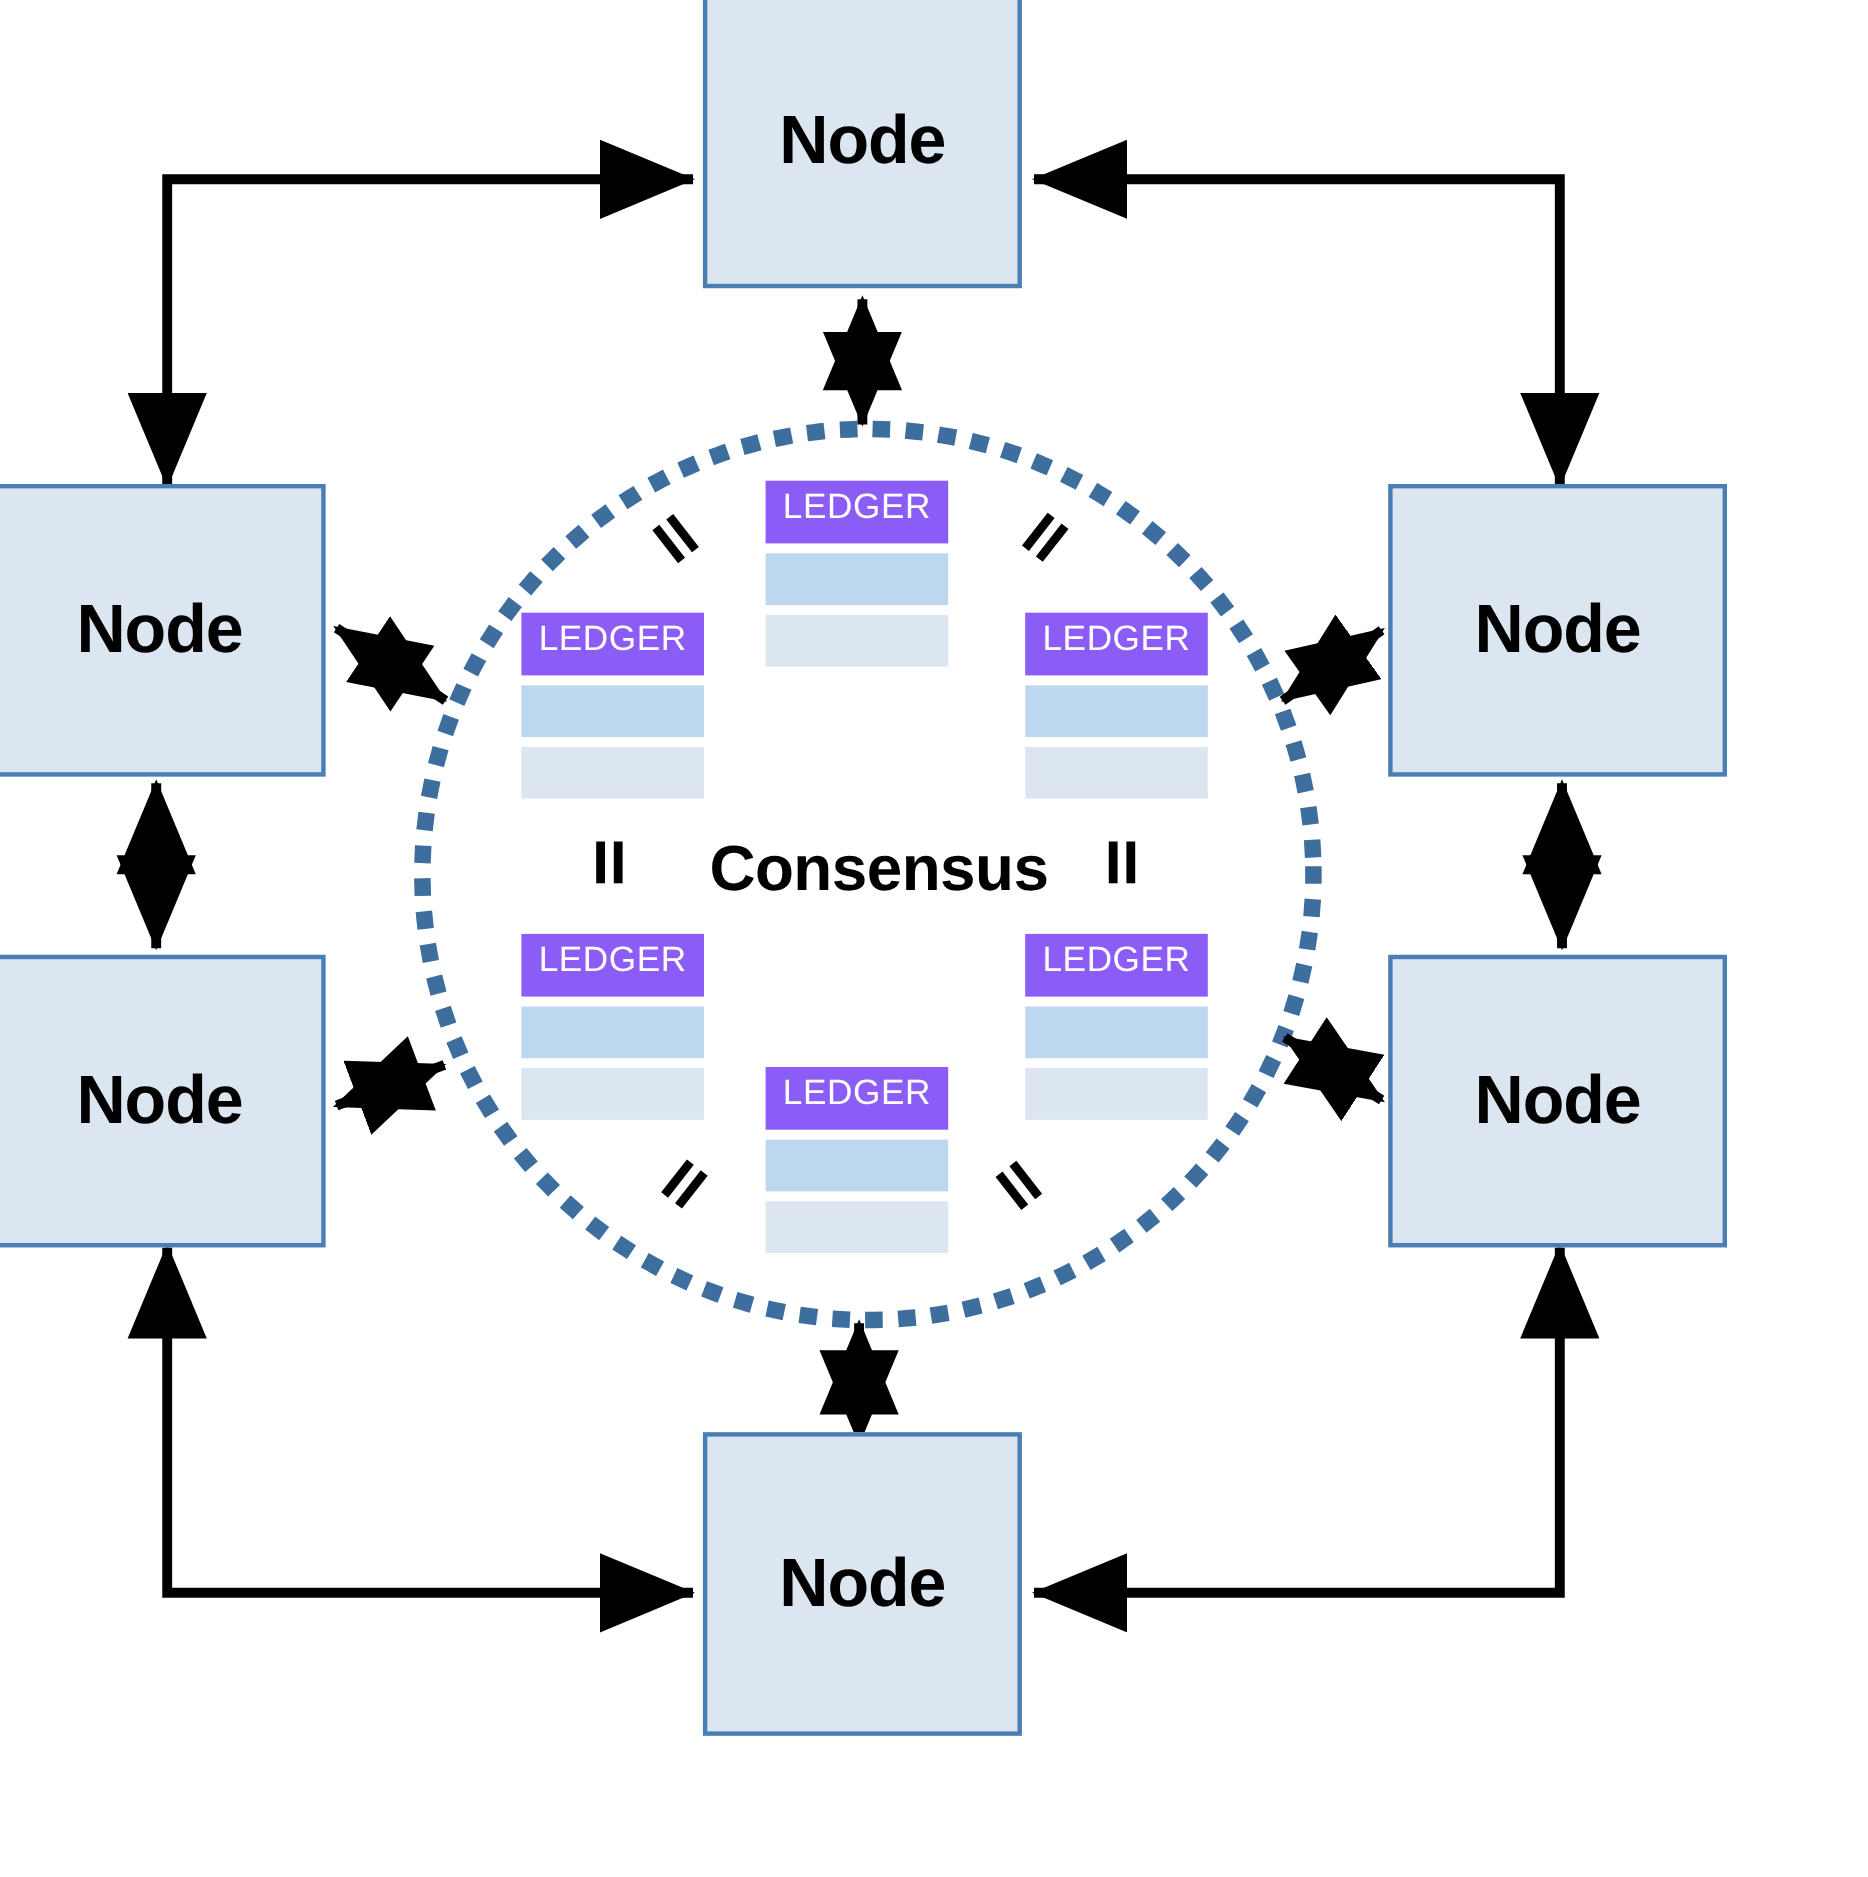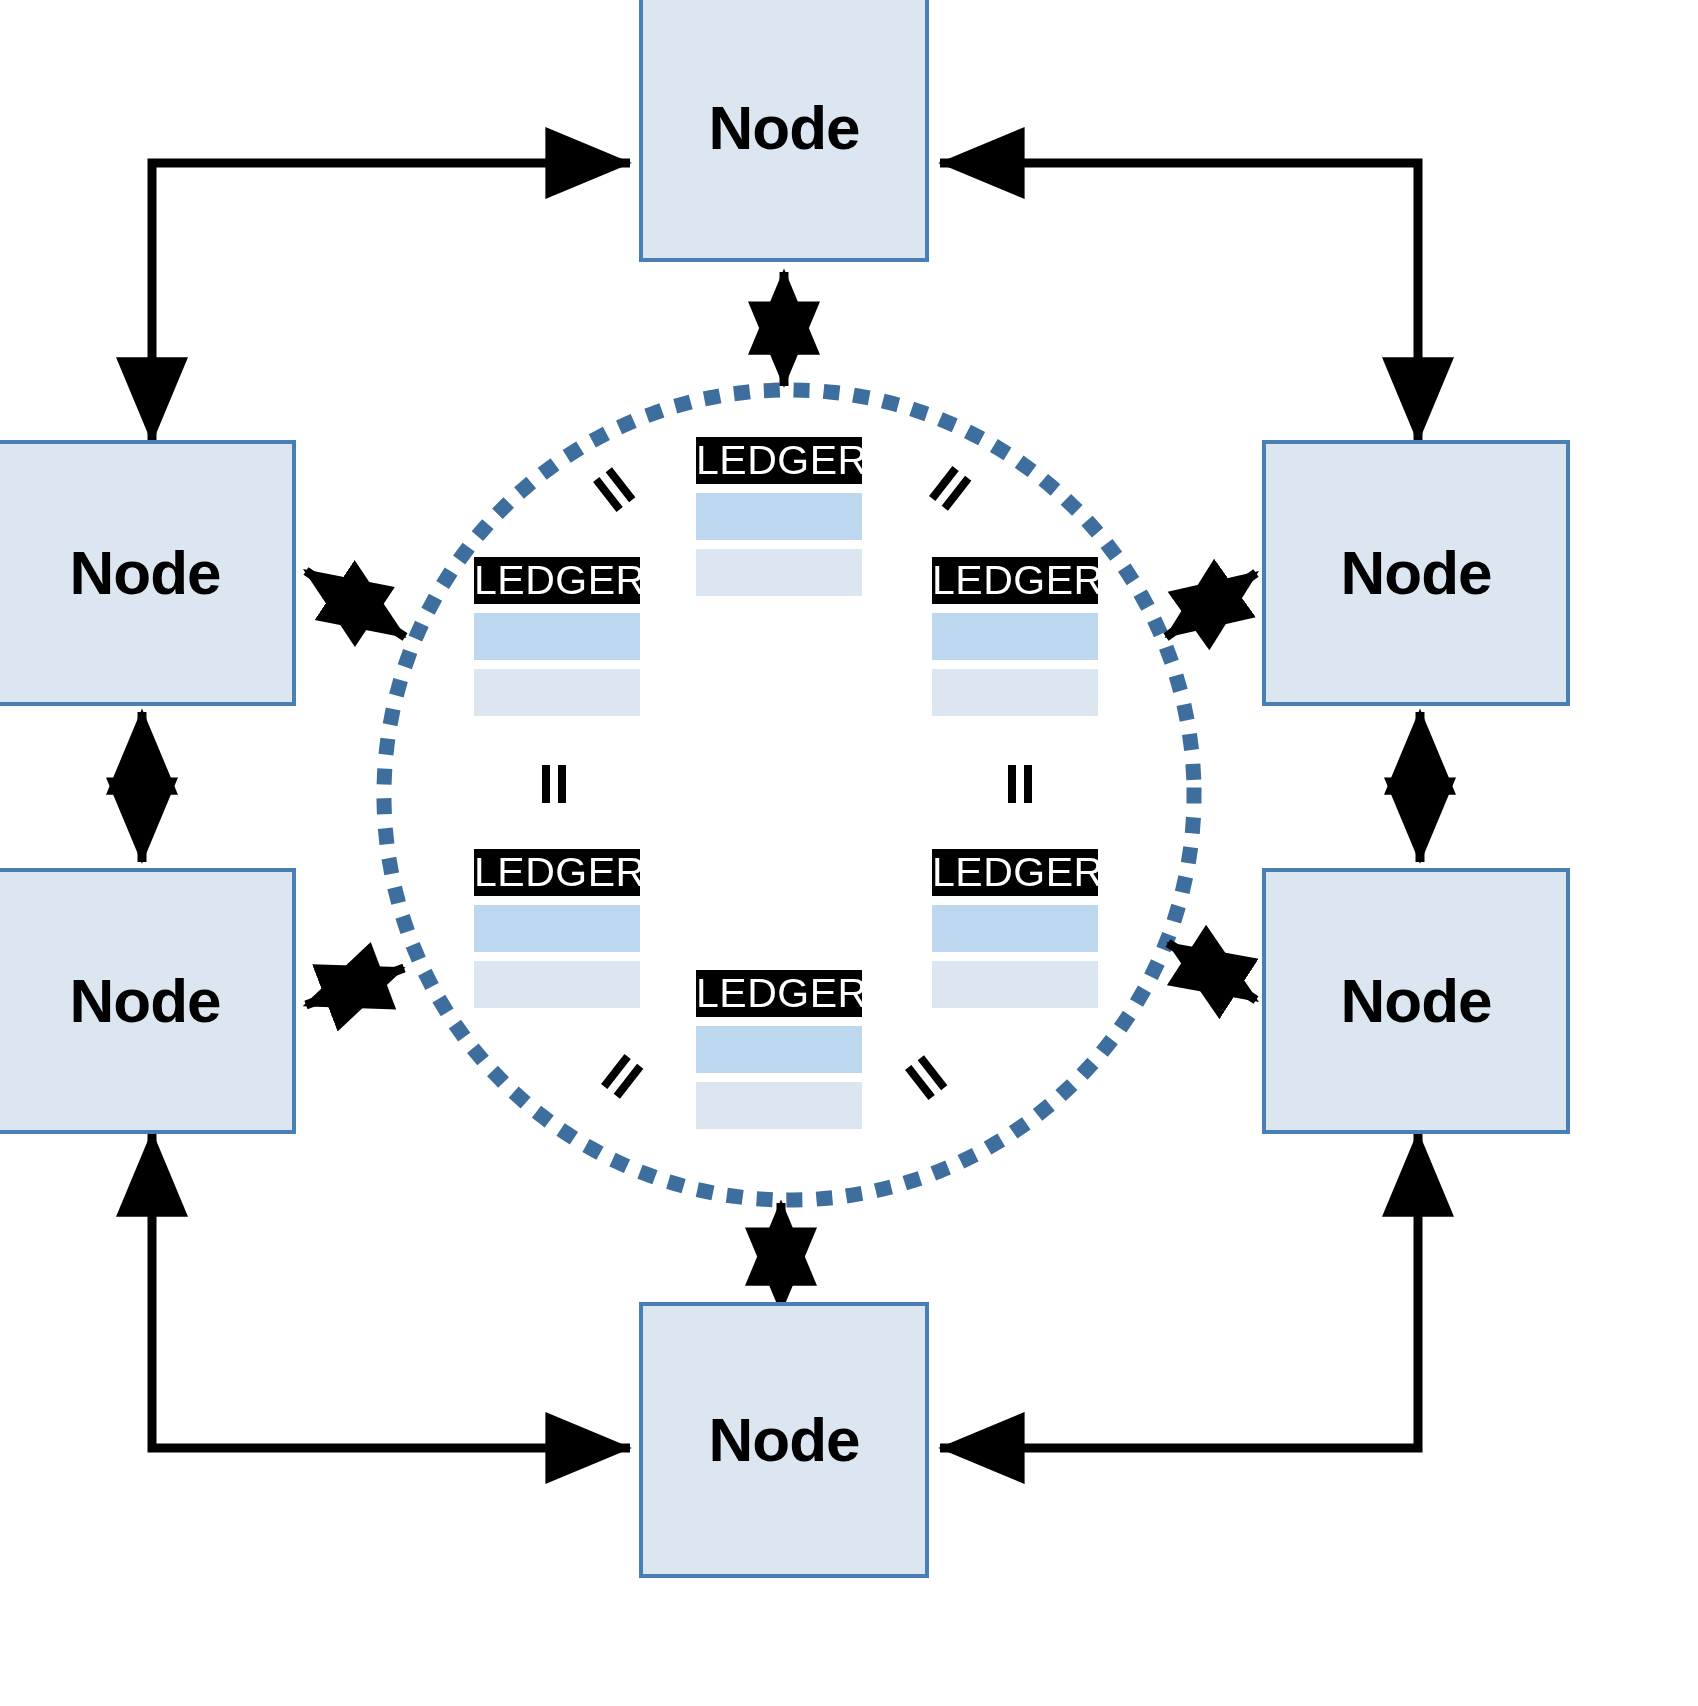--- a/index.html
+++ b/index.html
@@ -49,26 +49,26 @@
     height: 1706px;
     pointer-events: none;
   }
 
   
   .ledger {
     position: absolute;
     width: 166px;
   }
   .ledger-header {
-    background: #000000;
+    background: #8b5cf6;
     color: #ffffff;
     font-family: "Liberation Sans", sans-serif;
-    font-size: 41px;
+    font-size: 32px;
     text-align: center;
-    height: 47px;
+    height: 57px;
     line-height: 47px;
     letter-spacing: 0.5px;
   }
   .ledger-row-a {
     background: #bdd7ee;
     height: 47px;
     margin-top: 9px;
   }
   .ledger-row-b {
     background: #dce6f1;
@@ -247,14 +247,15 @@
     </div>
   <div class="eq-mark" id="eq-bl">
       <span class="b1"></span>
       <span class="b2"></span>
     </div>
   <div class="eq-mark" id="eq-br">
       <span class="b1"></span>
       <span class="b2"></span>
     </div>
 
+  <div id="consensus-label">Consensus</div>
 
 </div>
 
 </body></html>

